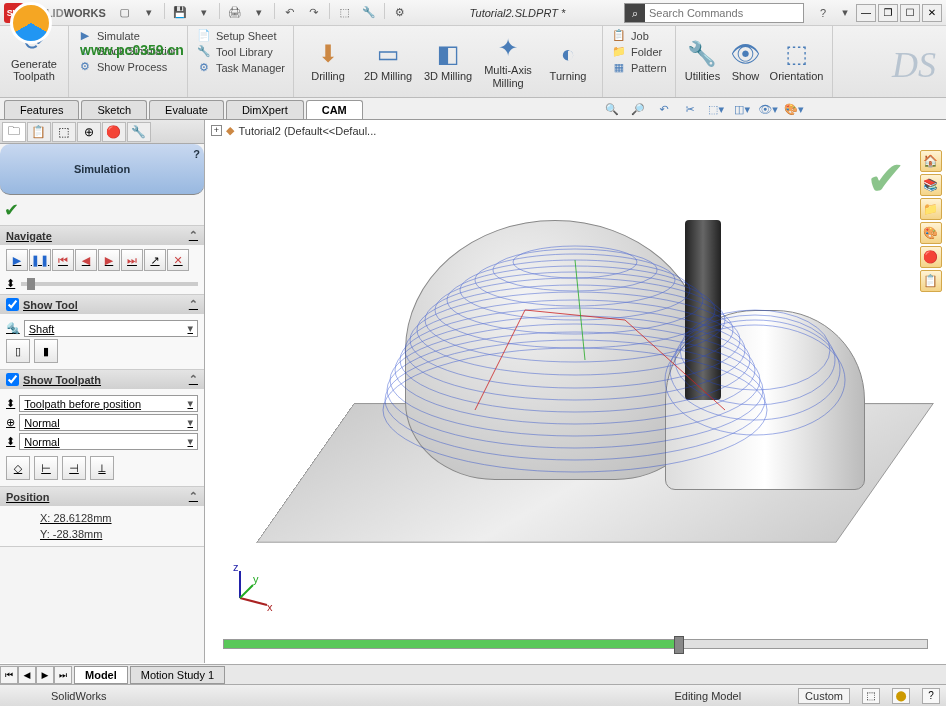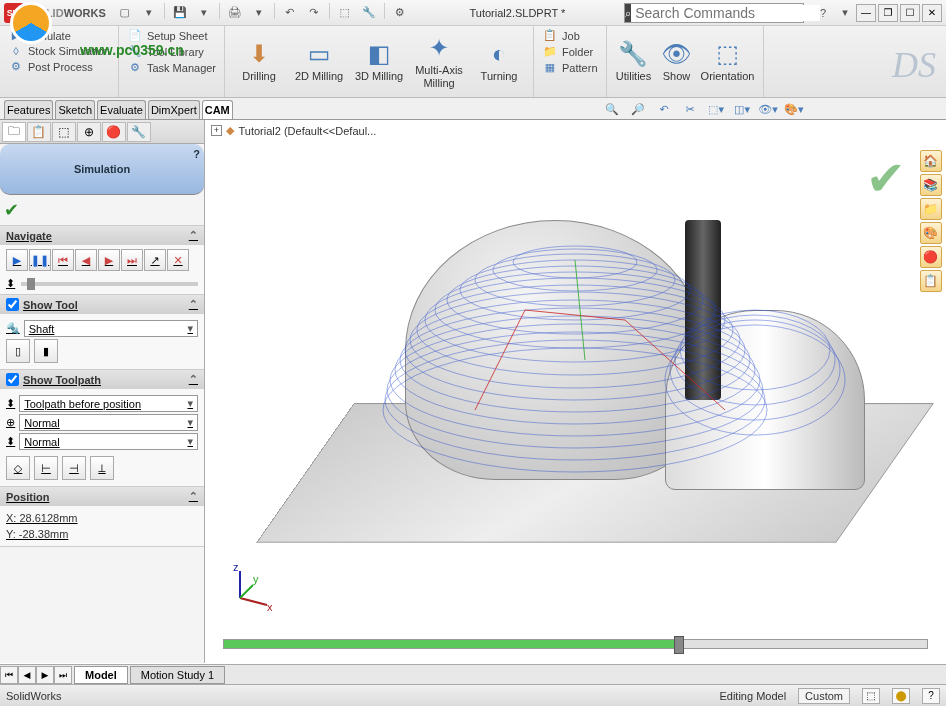--- a/index.html
+++ b/index.html
@@ -6,41 +6,41 @@
 body { width: 946px; height: 706px; background: #fff; overflow: hidden; position: relative; }
 
 
 .titlebar { height: 26px; background: linear-gradient(#f7f7f7,#e8e8e8); display: flex; align-items: center; border-bottom: 1px solid #ccc; }
 .app-logo { width: 20px; height: 20px; background: #d62828; border-radius: 3px; margin: 0 4px; display: inline-flex; align-items: center; justify-content: center; color: #fff; font-weight: bold; font-size: 9px; }
 .app-name { color: #888; font-weight: bold; margin-left: 2px; }
 .app-name b { color: #555; }
 .qat { display: flex; gap: 2px; margin-left: 8px; }
 .qat-btn { width: 22px; height: 20px; display: flex; align-items: center; justify-content: center; color: #555; cursor: pointer; border-radius: 2px; }
 .qat-sep { width: 1px; height: 16px; background: #ccc; margin: 0 2px; }
-.doc-title { margin: 14px auto; color: #333; }
+.doc-title { margin: 14px auto; color: #333; font-style: italic; }
 .search-box { display: flex; align-items: center; background: #fff; border: 1px solid #999; height: 20px; width: 180px; margin-right: 8px; }
 .search-box .glass { width: 20px; text-align: center; background: #444; color: #fff; height: 100%; line-height: 18px; }
-.search-box input { border: none; flex: 1; padding: 0 4px; font-size: 14px; outline: none; color: #888; }
+.search-box input { border: none; flex: 1; padding: 0 4px; font-size: 11px; outline: none; color: #888; }
 .win-controls { display: flex; gap: 2px; margin-right: 4px; }
 .win-btn { width: 20px; height: 18px; border: 1px solid #aaa; background: #f0f0f0; display: flex; align-items: center; justify-content: center; font-size: 10px; cursor: pointer; }
 
 
 .ribbon { height: 72px; background: linear-gradient(#f2f2f2,#e4e4e4); border-bottom: 1px solid #bbb; display: flex; position: relative; }
 .ribbon-group { border-right: 1px solid #ccc; padding: 2px 6px; display: flex; flex-direction: column; }
 .rg-big { display: flex; flex-direction: column; align-items: center; justify-content: center; width: 56px; gap: 2px; cursor: pointer; }
 .rg-big .ico { font-size: 24px; color: #4a7db8; }
 .rg-big span { text-align: center; line-height: 1.1; color: #333; }
 .rg-list { display: flex; flex-direction: column; gap: 1px; }
 .rg-item { display: flex; align-items: center; gap: 4px; color: #444; cursor: pointer; padding: 1px 2px; }
 .rg-item .ico { width: 16px; text-align: center; color: #4a7db8; }
 .ds-logo { position: absolute; right: 10px; top: 18px; font-size: 36px; color: #b8c4d0; font-style: italic; font-family: Georgia; }
 
 
 .cmd-tabs { height: 22px; background: #f0f0f0; display: flex; border-bottom: 1px solid #999; align-items: flex-end; padding-left: 4px; }
-.cmd-tab { padding: 3px 2px; border: 1px solid #999; border-bottom: none; background: #e0e0e0; margin-right: 2px; cursor: pointer; border-radius: 3px 3px 0 0; }
+.cmd-tab { padding: 3px 15px; border: 1px solid #999; border-bottom: none; background: #e0e0e0; margin-right: 2px; cursor: pointer; border-radius: 3px 3px 0 0; }
 .cmd-tab.active { background: #fff; font-weight: bold; }
 .view-tools { margin-left: auto; display: flex; gap: 2px; padding-right: 140px; }
 .vt-btn { width: 24px; height: 20px; display: flex; align-items: center; justify-content: center; cursor: pointer; color: #4a7db8; }
 .doc-win-ctrl { position: absolute; right: 6px; top: 122px; display: flex; gap: 6px; }
 .dwc { width: 16px; height: 14px; color: #888; cursor: pointer; font-size: 12px; }
 
 
 .main { display: flex; height: 543px; }
 .left-panel { width: 205px; background: #f4f4f4; border-right: 1px solid #aaa; display: flex; flex-direction: column; overflow: hidden; }
 .panel-tabs { height: 24px; background: linear-gradient(#e8e8e8,#d8d8d8); display: flex; gap: 1px; padding: 2px; border-bottom: 1px solid #aaa; }
@@ -57,21 +57,21 @@
 .nav-btns { display: flex; gap: 1px; flex-wrap: wrap; }
 .nav-btn { width: 22px; height: 22px; border: 1px solid #aaa; background: linear-gradient(#fff,#e8e8e8); display: flex; align-items: center; justify-content: center; cursor: pointer; font-size: 11px; }
 .slider-row { display: flex; align-items: center; gap: 6px; margin-top: 6px; }
 .slider { flex: 1; height: 4px; background: #ccc; position: relative; }
 .slider-thumb { position: absolute; left: 6px; top: -4px; width: 8px; height: 12px; background: #888; }
 .tool-row { display: flex; align-items: center; gap: 4px; margin: 2px 0; }
 .chk { width: 13px; height: 13px; }
 .dd { flex: 1; border: 1px solid #999; background: #fff; padding: 1px 4px; display: flex; align-items: center; cursor: pointer; }
 .dd .caret { margin-left: auto; color: #555; }
 .small-btn { width: 24px; height: 24px; border: 1px solid #aaa; background: linear-gradient(#fff,#e8e8e8); display: flex; align-items: center; justify-content: center; cursor: pointer; }
-.pos-row { color: #333; padding: 2px 0; }
+.pos-row { color: #333; padding: 2px 0; margin-left: 34px; }
 
 .viewport { flex: 1; background: #fff; position: relative; overflow: hidden; }
 .tree-node { position: absolute; left: 6px; top: 4px; color: #333; display: flex; align-items: center; gap: 4px; }
 .tree-node .plus { border: 1px solid #888; width: 11px; height: 11px; line-height: 9px; text-align: center; font-size: 9px; cursor: pointer; }
 .accept-mark { position: absolute; right: 40px; top: 30px; color: #8bc48b; font-size: 48px; }
 .axis-gizmo { position: absolute; left: 20px; bottom: 50px; width: 50px; height: 50px; }
 .timeline { position: absolute; left: 18px; bottom: 14px; right: 18px; height: 10px; background: #e0e0e0; border: 1px solid #999; }
 .timeline-fill { height: 100%; width: 64%; background: #5ac85a; }
 .timeline-thumb { position: absolute; left: 64%; top: -4px; width: 10px; height: 18px; background: #888; border: 1px solid #555; }
 
@@ -81,21 +81,21 @@
 
 .bottom-tabs { position: absolute; left: 0; bottom: 22px; height: 20px; display: flex; align-items: flex-end; width: 100%; background: #e8e8e8; border-top: 1px solid #aaa; }
 .bt-nav { display: flex; }
 .bt-nav-btn { width: 18px; height: 18px; border: 1px solid #aaa; background: #f4f4f4; display: flex; align-items: center; justify-content: center; cursor: pointer; font-size: 9px; }
 .bt-tab { padding: 2px 10px; border: 1px solid #999; background: #fff; margin-left: 2px; cursor: pointer; font-weight: bold; }
 .bt-tab.inactive { background: #e0e0e0; font-weight: normal; }
 
 
 .statusbar { position: absolute; bottom: 0; left: 0; right: 0; height: 22px; background: linear-gradient(#f0f0f0,#dcdcdc); border-top: 1px solid #aaa; display: flex; align-items: center; padding: 0 6px; gap: 12px; }
 .statusbar .spacer { flex: 1; }
-.status-item { color: #333; }
+.status-item { color: #333; margin-left: 45px; }
 .status-btn { width: 18px; height: 16px; border: 1px solid #aaa; background: #f8f8f8; cursor: pointer; display: flex; align-items: center; justify-content: center; font-size: 10px; }
 
 
 .watermark { position: absolute; left: 10px; top: 2px; display: flex; align-items: center; gap: 6px; z-index: 999; pointer-events: none; }
 .wm-icon { width: 42px; height: 42px; border-radius: 50%; background: conic-gradient(#f5a623 0 120deg,#2196f3 120deg 240deg,#f5a623 240deg 360deg); border: 3px solid #fff; display: flex; align-items: center; justify-content: center; color: #fff; font-weight: bold; }
 .wm-text { color: #2196f3; font-size: 22px; font-weight: bold; text-shadow: 0 0 2px #fff; }
 .wm-url { position: absolute; left: 80px; top: 42px; color: #2a8a2a; font-size: 14px; font-weight: bold; z-index: 999; }
 
 
 .render { position: absolute; left: 60px; top: 40px; right: 40px; bottom: 70px; }
@@ -144,32 +144,39 @@
   <div class="win-controls">
     <div class="win-btn">—</div>
     <div class="win-btn">❐</div>
     <div class="win-btn">☐</div>
     <div class="win-btn">✕</div>
   </div>
 </div>
 
 <div class="ribbon">
   <div class="ribbon-group">
+    <div class="rg-big">
+      <div class="ico">⟳</div>
+      <span>Generate
+Toolpath</span>
+    </div>
+  </div>
+  <div class="ribbon-group">
     <div class="rg-list">
       <div class="rg-item">
           <span class="ico">▶</span>
           <span>Simulate</span>
         </div>
       <div class="rg-item">
           <span class="ico">◊</span>
           <span>Stock Simulation</span>
         </div>
       <div class="rg-item">
           <span class="ico">⚙</span>
-          <span>Post Process</span>
+          <span>Show Process</span>
         </div>
     </div>
   </div>
   <div class="ribbon-group">
     <div class="rg-list">
       <div class="rg-item">
           <span class="ico">📄</span>
           <span>Setup Sheet</span>
         </div>
       <div class="rg-item">

